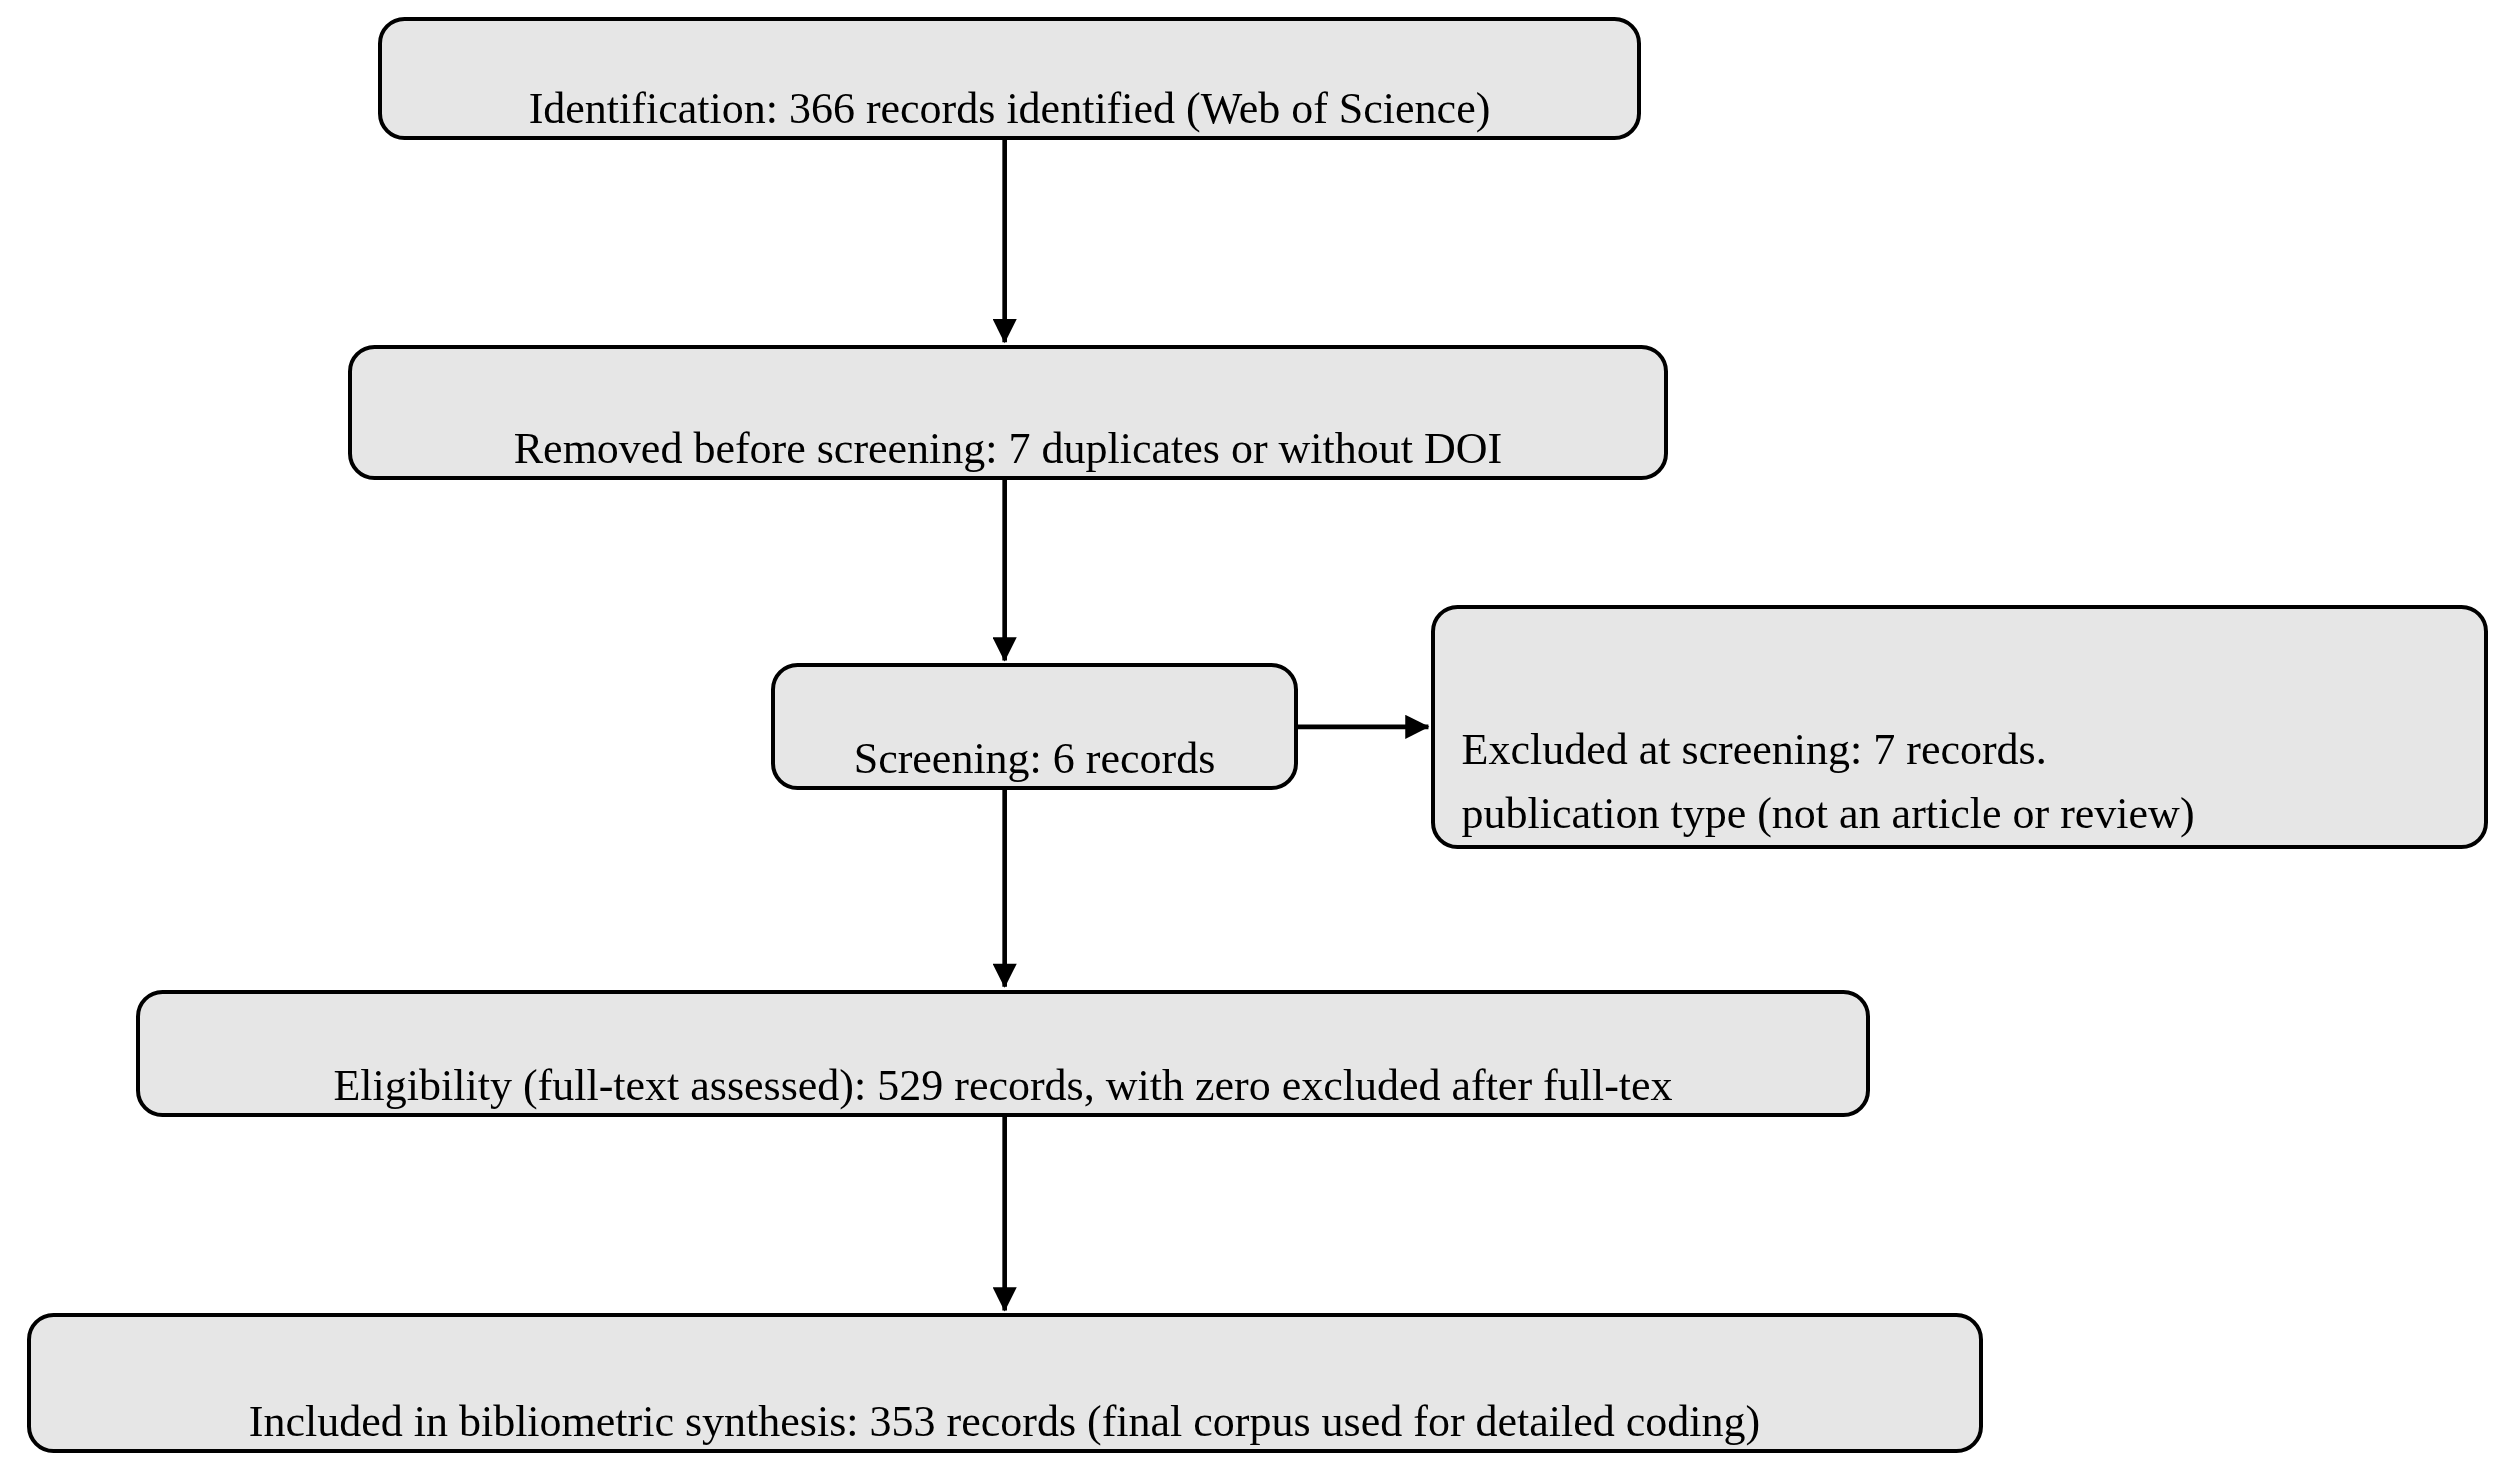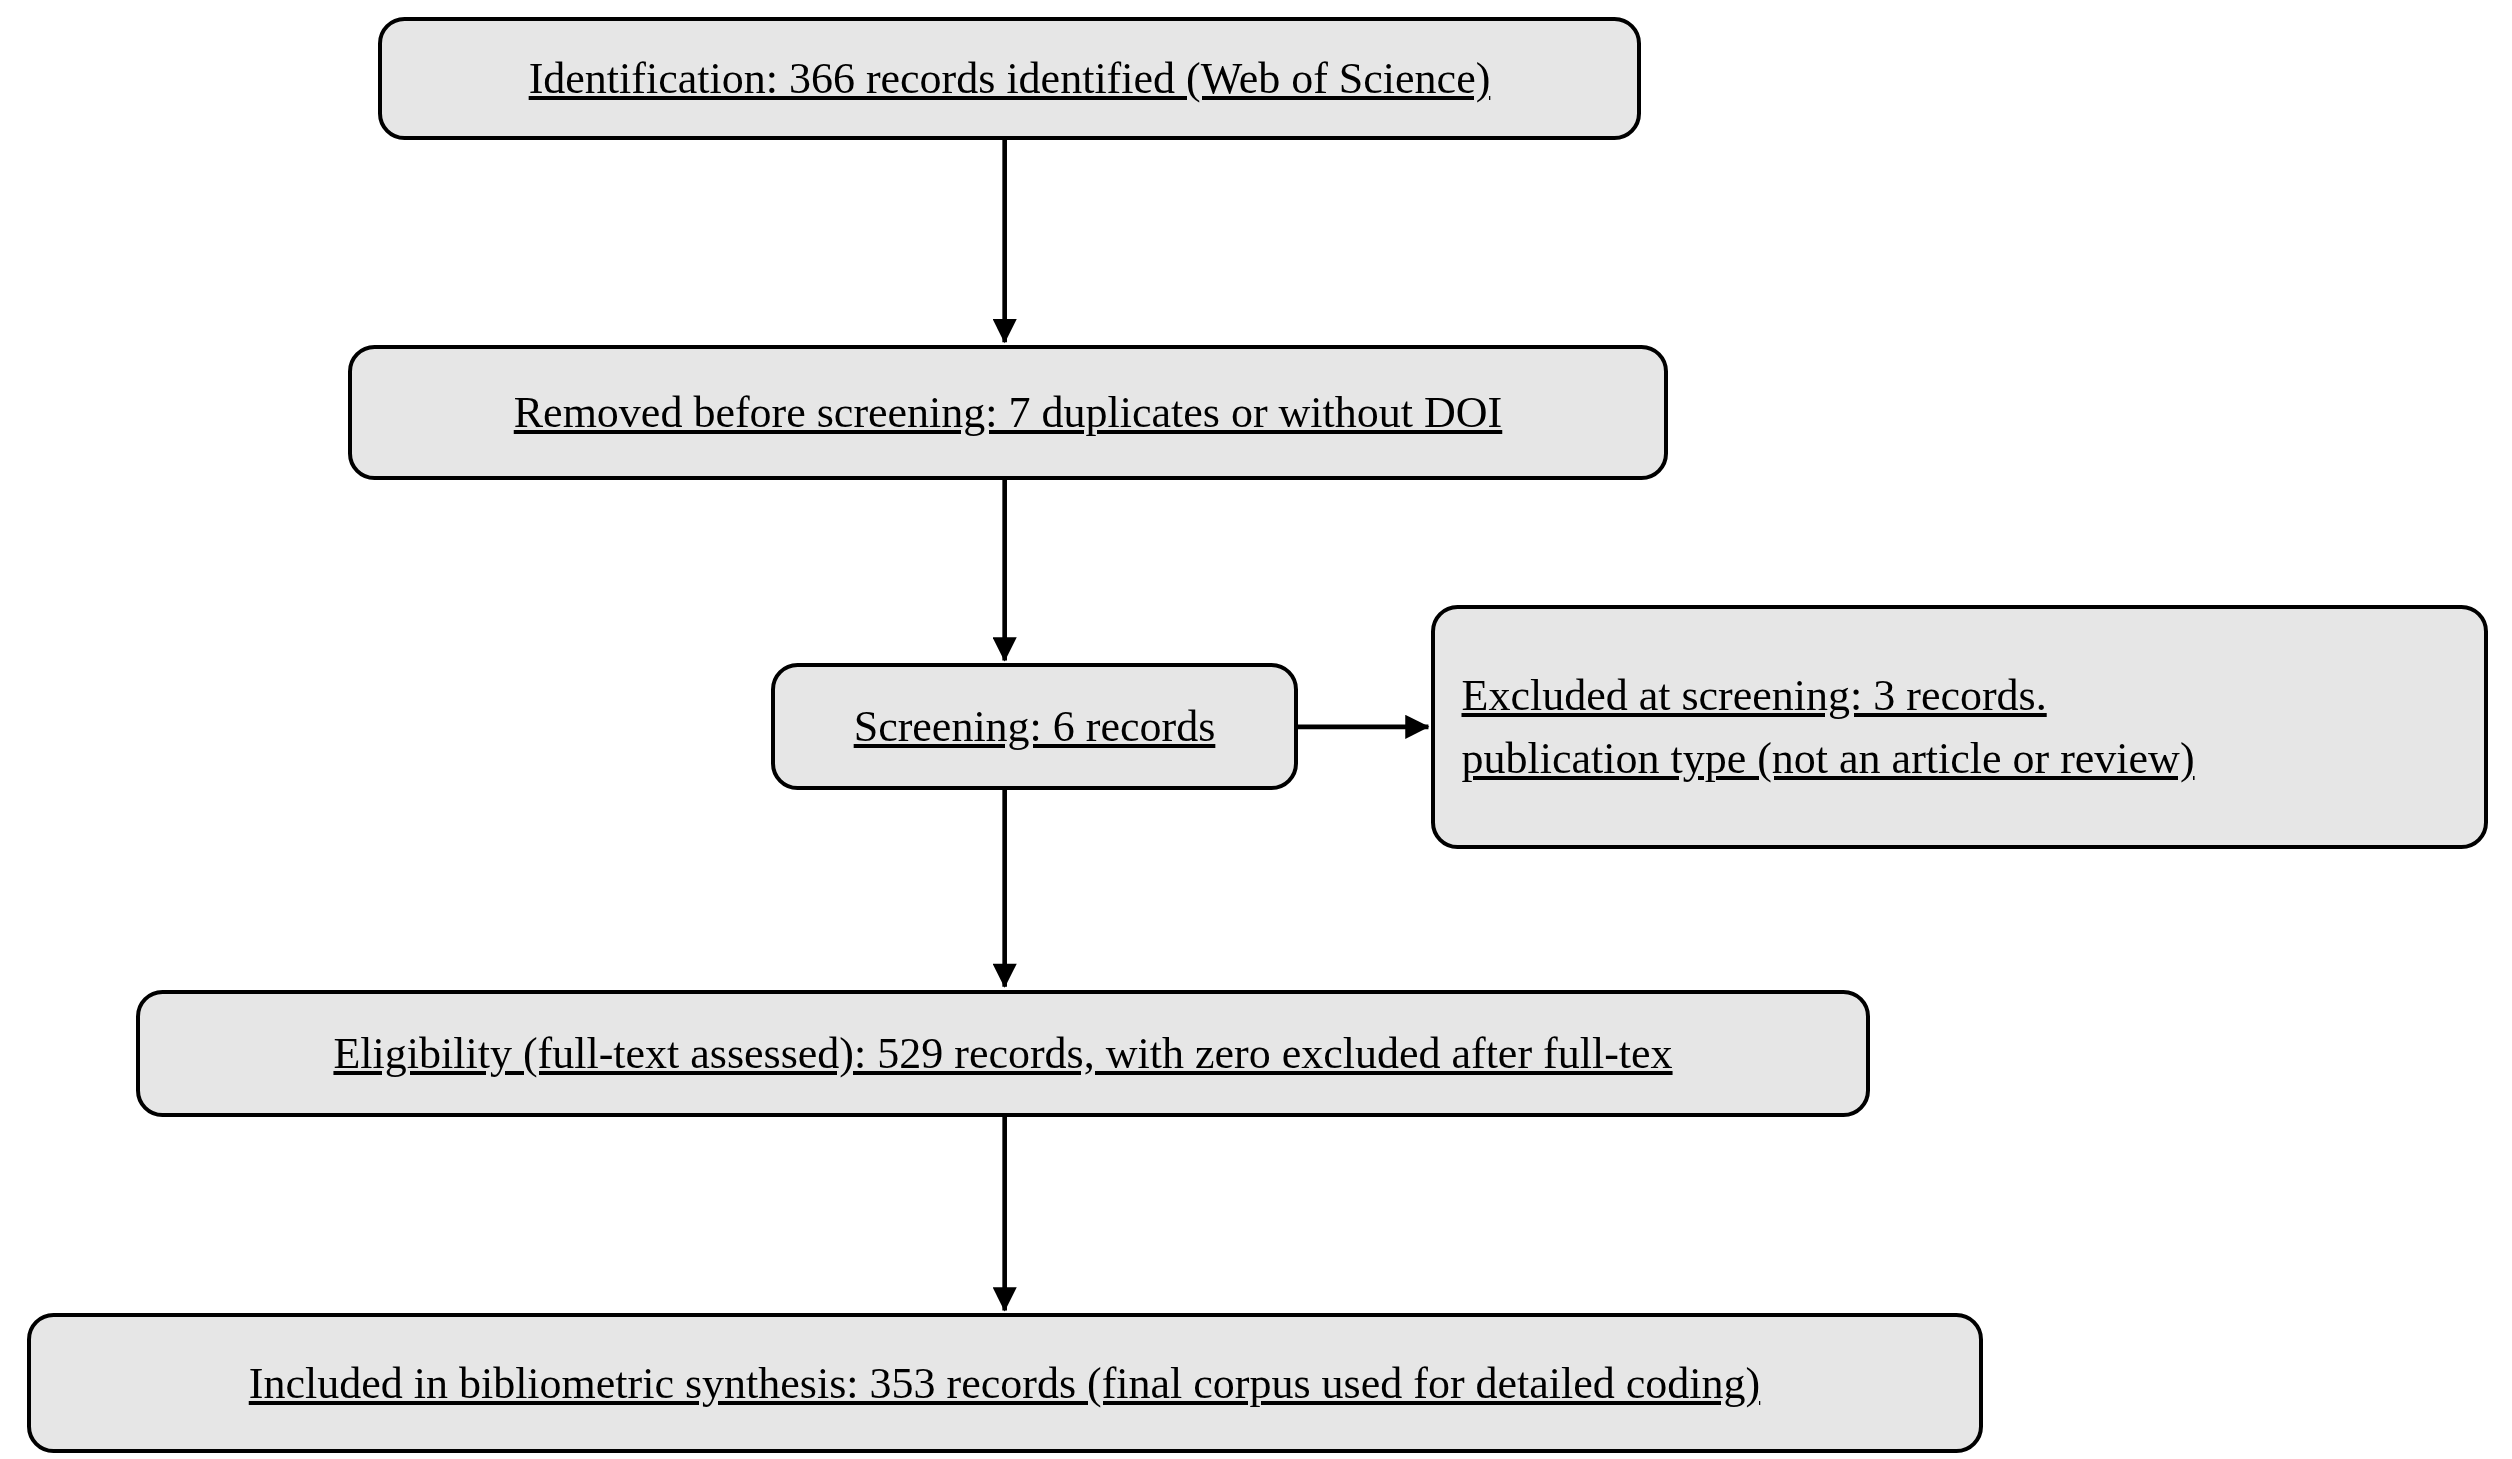--- a/index.html
+++ b/index.html
@@ -19,25 +19,24 @@
     width: 2512px; height: 1459px;
   }
   .arrows line { stroke: var(--arrow, #000000); stroke-width: 7; }
   .arrows .head { fill: var(--arrow, #000000); }
   .node {
     position: absolute;
     background: var(--box-fill, #e6e6e6);
     border: 4.6px solid var(--box-border, #000000);
     border-radius: 26.5px;
     display: flex;
-    align-items: center;
+    align-items: flex-end;
     justify-content: center;
     font-size: 44px;
     line-height: 1.25;
-    text-decoration: underline;
   }
   .node .label {
     text-align: center;
     padding: 0 29px;
     white-space: nowrap;
   }
   .node--multiline { justify-content: flex-start; }
   .node--multiline .label {
     text-align: left;
     line-height: 1.44;
@@ -71,21 +70,21 @@
   <div class="node" style="left:348px; top:345px; width:1320px; height:135px;">
     <span class="label">Removed before screening: 7 duplicates or without DOI</span>
   </div>
 
   <div class="node" style="left:739px; top:663px; width:527px; height:127px;margin-left:32px;">
     <span class="label">Screening: 6 records</span>
   </div>
 
   <div class="node node--multiline" style="left:1431px; top:605px; width:1057px; height:244px;">
     <span class="label">
-      <span>Excluded at screening: 3 records.</span>
+      <span>Excluded at screening: 7 records.</span>
       <span>publication type (not an article or review)</span>
     </span>
   </div>
 
   <div class="node" style="left:136px; top:990px; width:1734px; height:127px;">
     <span class="label">Eligibility (full-text assessed): 529 records, with zero excluded after full-tex</span>
   </div>
 
   <div class="node" style="left:26.5px; top:1313px; width:1956px; height:140px;">
     <span class="label">Included in bibliometric synthesis: 353 records (final corpus used for detailed coding)</span>

